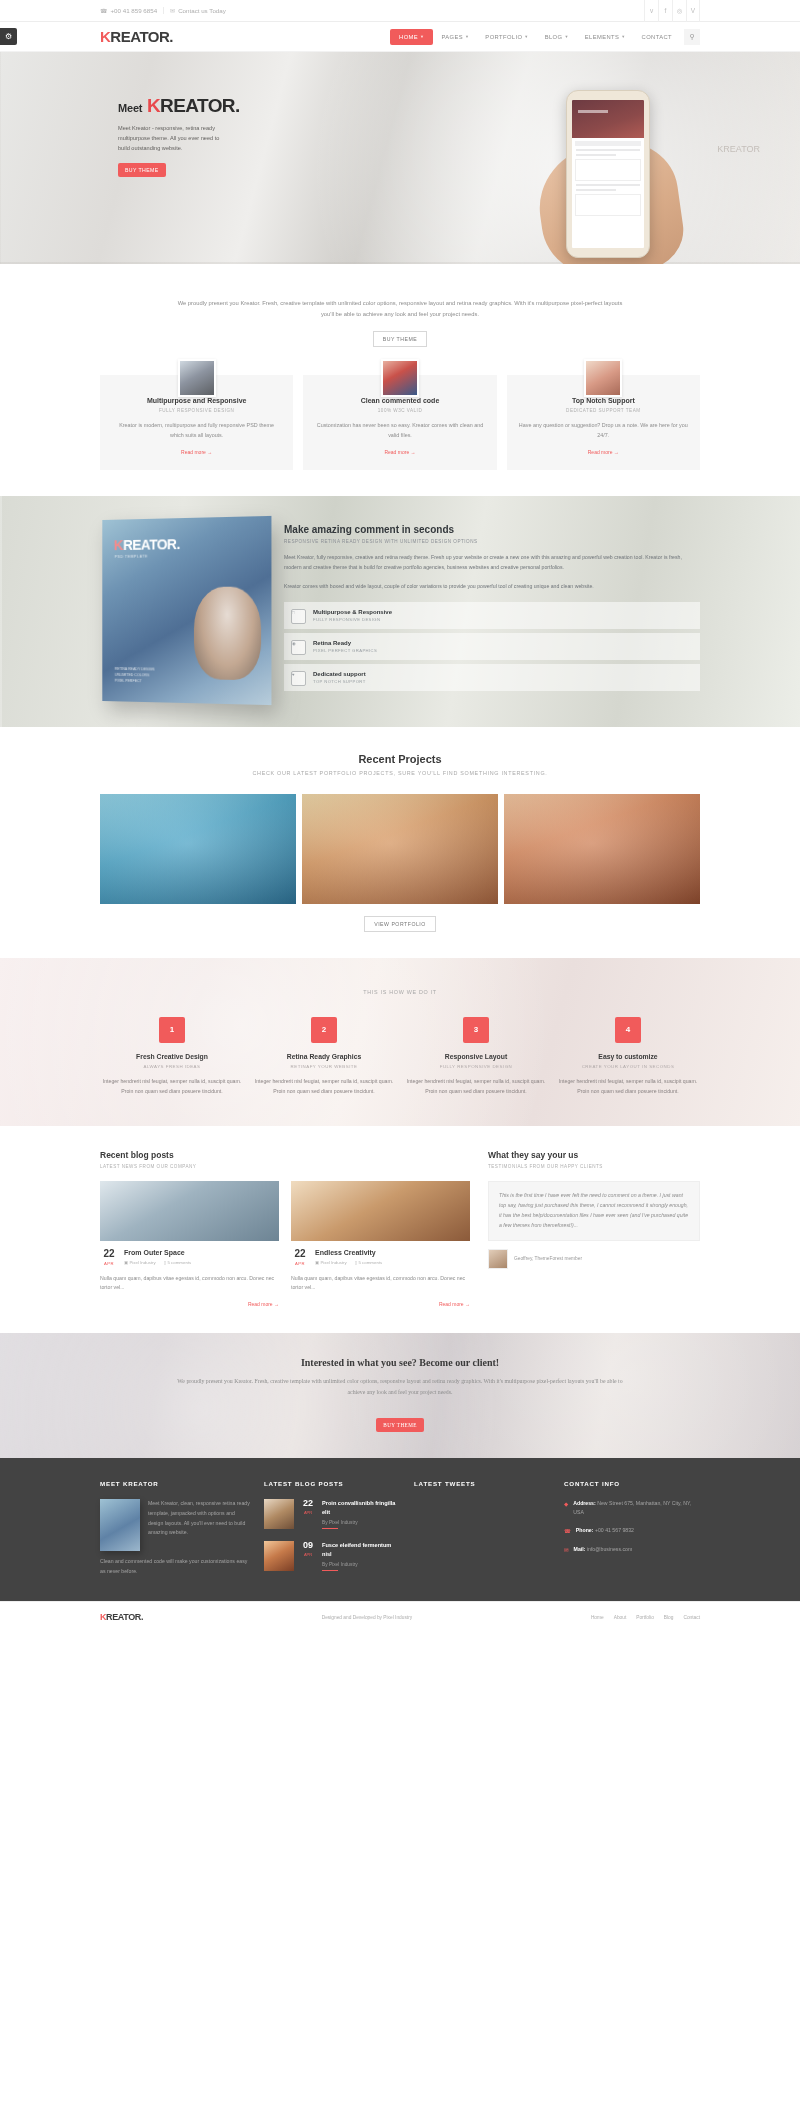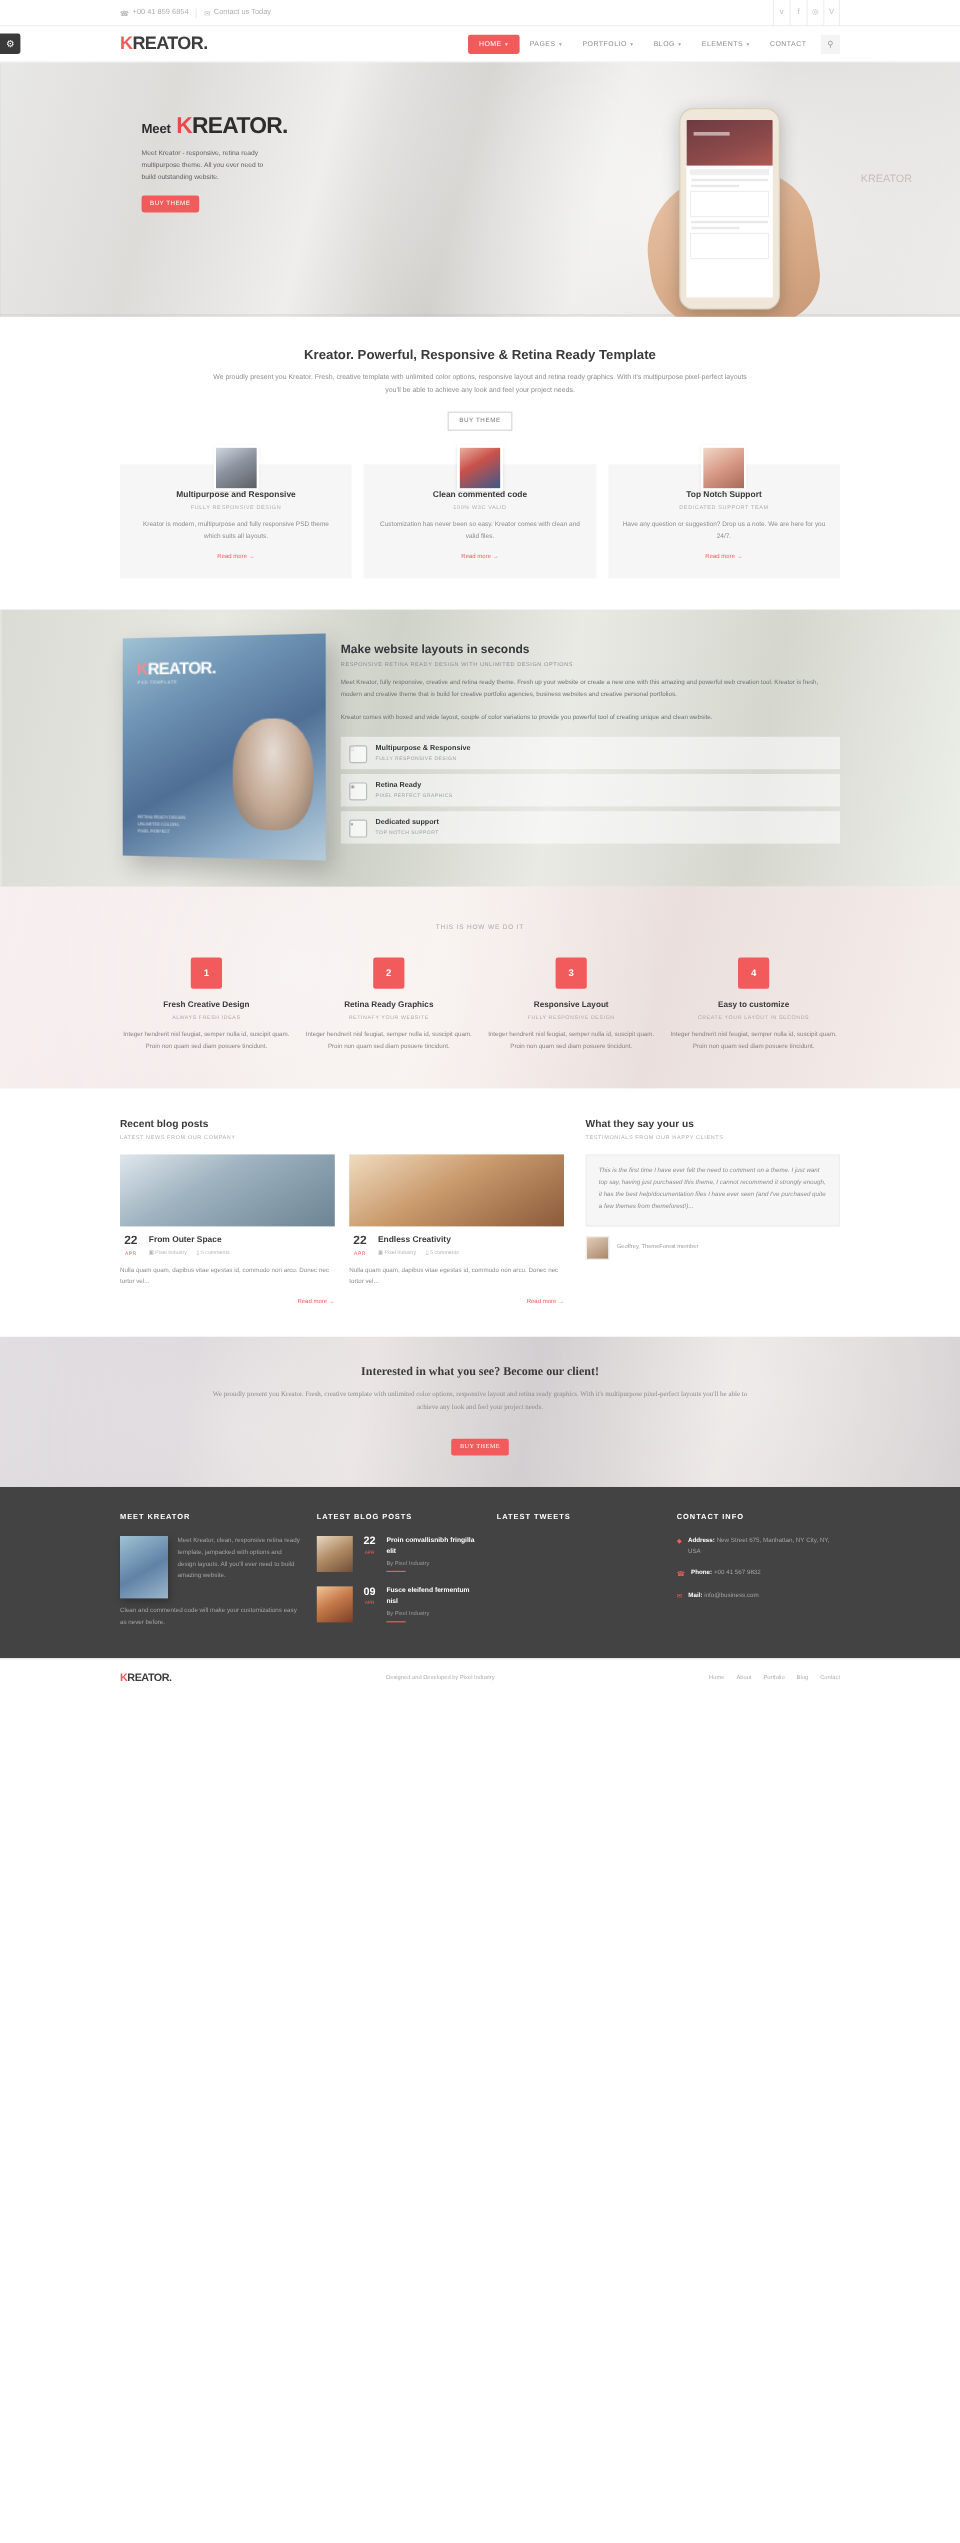--- a/index.html
+++ b/index.html
@@ -339,21 +339,20 @@
       <div class="hero-text">
         <div class="hero-title"><span class="meet">Meet</span> <span class="kk">K</span><span>REATOR.</span></div>
         <div class="hero-p">Meet Kreator - responsive, retina ready multipurpose theme. All you ever need to build outstanding website.</div>
         <a class="btn-red">BUY THEME</a>
       </div>
     </div>
   </div>
 
   <div class="sec">
     <div class="container">
-      <div class="sec-title">Kreator. Powerful, Responsive &amp; Retina Ready Template</div>
       <div class="sec-p">We proudly present you Kreator. Fresh, creative template with unlimited color options, responsive layout and retina ready graphics. With it's multipurpose pixel-perfect layouts you'll be able to achieve any look and feel your project needs.</div>
       <div class="center mt12"><a class="btn-outline">BUY THEME</a></div>
 
       <div class="features">
         <div class="fbox">
           <div class="fthumb th1"></div>
           <h4>Multipurpose and Responsive</h4>
           <div class="fsub">FULLY RESPONSIVE DESIGN</div>
           <p>Kreator is modern, multipurpose and fully responsive PSD theme which suits all layouts.</p>
           <a class="readmore">Read more  →</a>
@@ -380,21 +379,21 @@
     <div class="container">
       <div class="boxshot">
         <div class="bs-logo"><span class="r">K</span><span>REATOR.</span></div>
         <div class="bs-sub">PSD TEMPLATE</div>
         <div class="fig"></div>
         <div class="bs-b" style="white-space:pre-line">RETINA READY DESIGN
 UNLIMITED COLORS
 PIXEL PERFECT</div>
       </div>
       <div class="lay-right">
-        <div class="lay-h">Make website layouts in seconds</div>
+        <div class="lay-h">Make amazing comment in seconds</div>
         <div class="lay-sub">RESPONSIVE RETINA READY DESIGN WITH UNLIMITED DESIGN OPTIONS</div>
         <div class="lay-p">Meet Kreator, fully responsive, creative and retina ready theme. Fresh up your website or create a new one with this amazing and powerful web creation tool. Kreator is fresh, modern and creative theme that is build for creative portfolio agencies, business websites and creative personal portfolios.</div>
         <div class="lay-p">Kreator comes with boxed and wide layout, couple of color variations to provide you powerful tool of creating unique and clean website.</div>
         <div class="lay-list">
           <div class="lay-item">
             <span class="lay-ico">⎕</span>
             <div>
                 <h5>Multipurpose &amp; Responsive</h5>
                 <span>FULLY RESPONSIVE DESIGN</span>
               </div>
@@ -411,20 +410,32 @@
             <div>
                 <h5>Dedicated support</h5>
                 <span>TOP NOTCH SUPPORT</span>
               </div>
           </div>
         </div>
       </div>
     </div>
   </div>
 
+  <div class="sec">
+    <div class="container">
+      <div class="sec-title">Recent Projects</div>
+      <div class="sec-sub">CHECK OUR LATEST PORTFOLIO PROJECTS, SURE YOU'LL FIND SOMETHING INTERESTING.</div>
+      <div class="projects">
+        <div class="proj p1"></div>
+        <div class="proj p2"></div>
+        <div class="proj p3"></div>
+      </div>
+      <div class="center mt12"><a class="btn-outline">VIEW PORTFOLIO</a></div>
+    </div>
+  </div>
 
   <div class="process">
     <div class="container">
       <div class="sec-sub">THIS IS HOW WE DO IT</div>
       <div class="steps">
         <div class="step">
           <div class="step-num">1</div>
           <h4>Fresh Creative Design</h4>
           <div class="ssub">ALWAYS FRESH IDEAS</div>
           <p>Integer hendrerit nisl feugiat, semper nulla id, suscipit quam. Proin non quam sed diam posuere tincidunt.</p>

